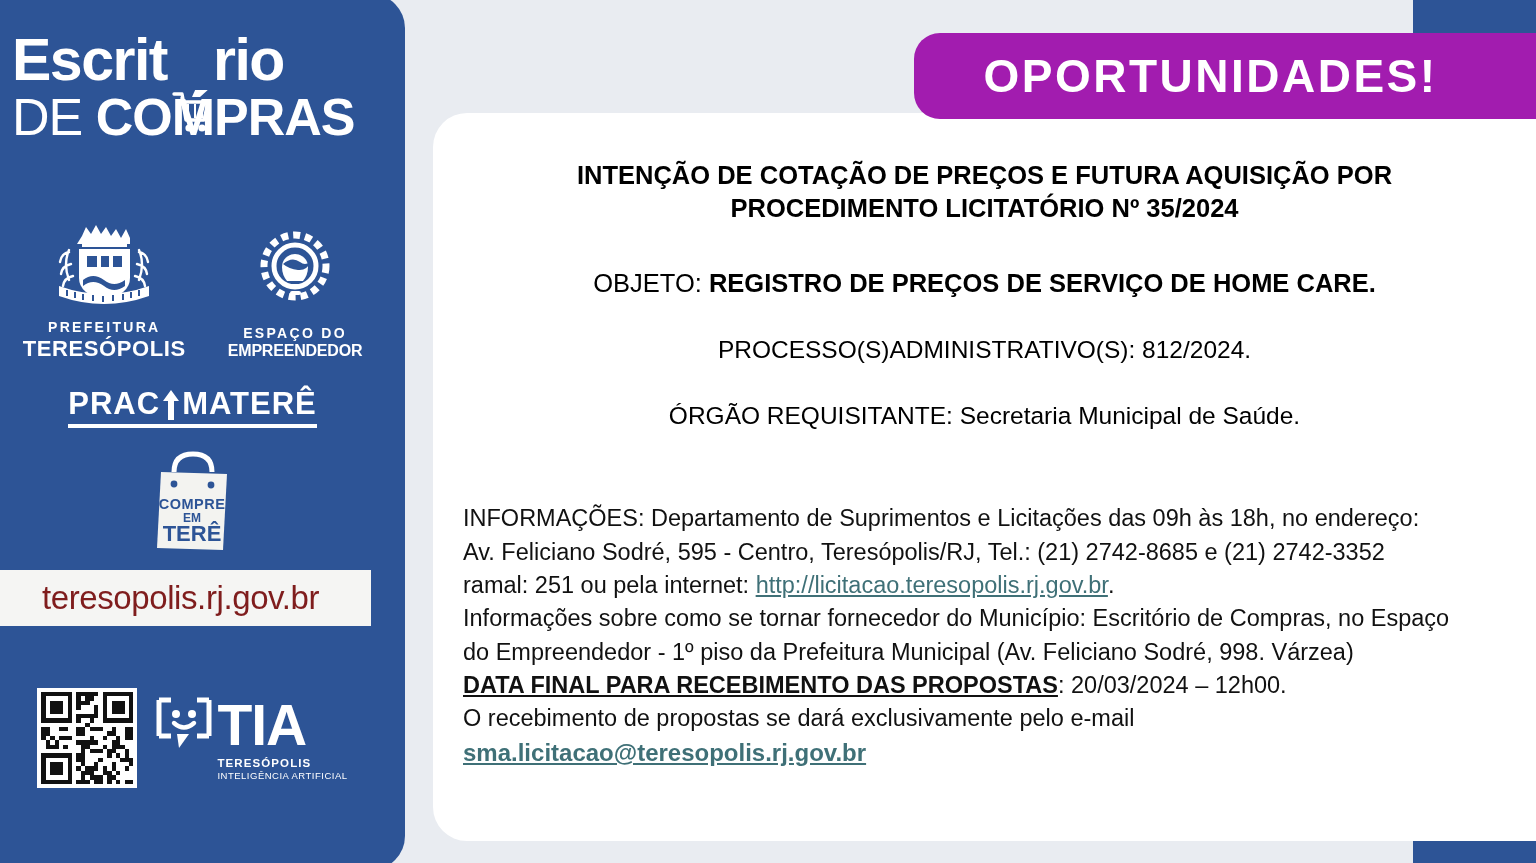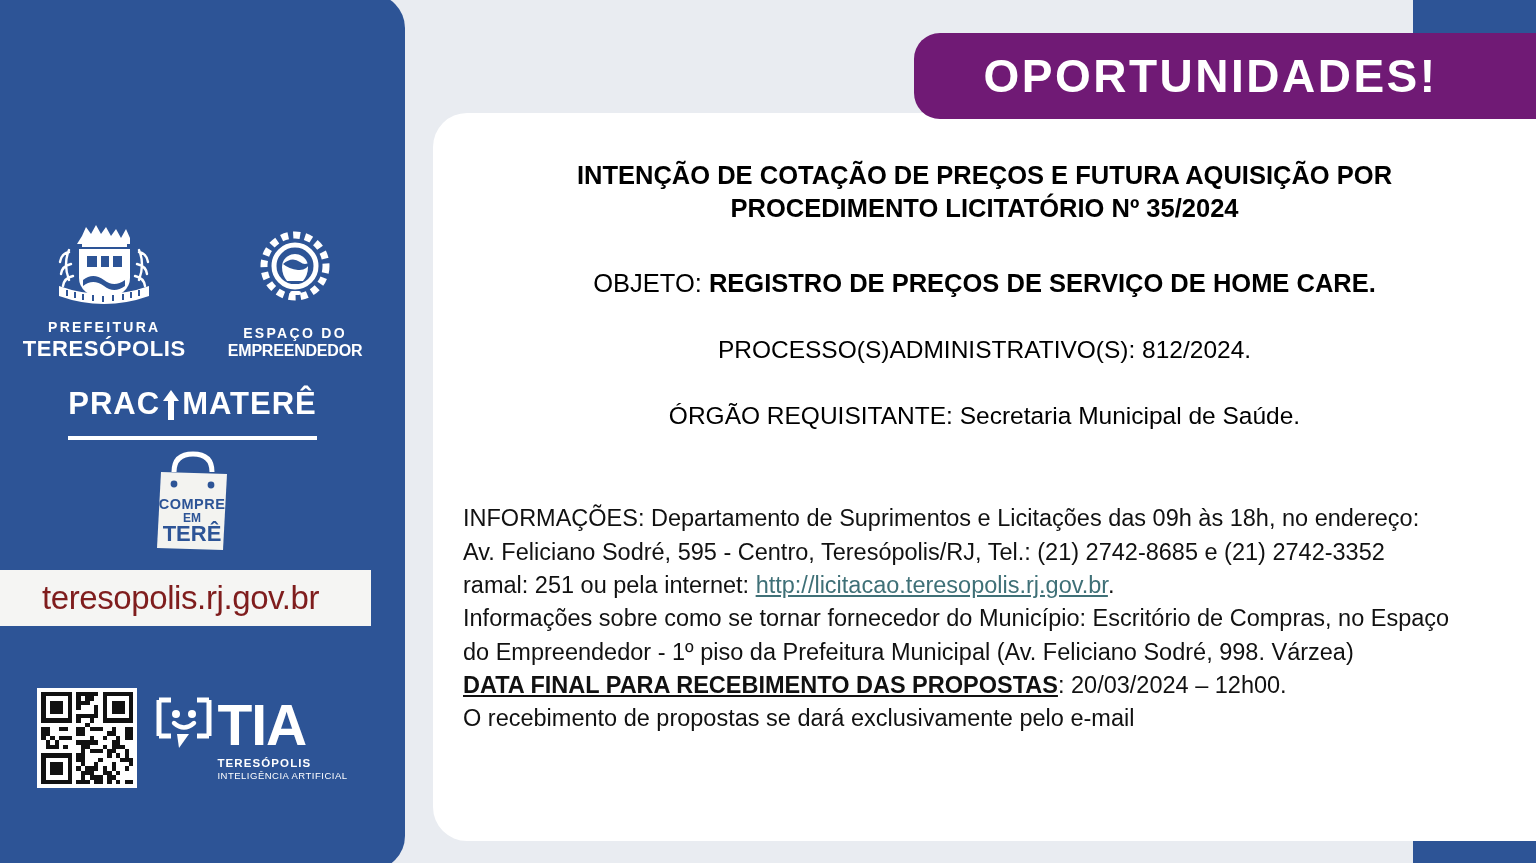--- a/index.html
+++ b/index.html
@@ -128,21 +128,21 @@
     width: 405px;
     text-align: center;
     font-size: 31px;
     font-weight: bold;
     letter-spacing: 1px;
     border-bottom: 0;
   }
   .pracima span.underline-box {
     display: inline-block;
     border-bottom: 4px solid #ffffff;
-    padding-bottom: 14px;
+    padding-bottom: 2px;
     position: relative;
   }
   .pracima .arrow-i {
     display: inline-block;
     position: relative;
     width: 22px;
   }
 
   
   .bag-wrap {
@@ -226,21 +226,21 @@
     z-index: 2;
   }
 
   
   #banner {
     position: absolute;
     left: 914px;
     top: 33px;
     width: 622px;
     height: 86px;
-    background: #701a75;
+    background: #a21caf;
     border-radius: 26px 0 0 26px;
     z-index: 5;
     display: flex;
     align-items: center;
     justify-content: center;
     padding-right: 29px;
     box-sizing: border-box;
   }
   #banner span {
     color: #ffffff;
@@ -315,20 +315,32 @@
 </head>
 <body>
 
 <div id="page">
 
   <div class="blue-block-tr"></div>
   <div class="blue-block-br"></div>
 
   <div id="sidebar">
 
+    <div class="brand">
+      <div class="brand-line1">
+        <span>Escrit</span><span class="cart-o"><svg class="cart-glyph" width="44" height="46" viewBox="0 0 44 46" xmlns="http://www.w3.org/2000/svg">
+            <path d="M6 4 L14 4 L15.5 12 L40 12 L36 30 L18 30 L14 8" fill="none" stroke="#ffffff" stroke-width="3.4" stroke-linecap="round" stroke-linejoin="round"></path>
+            <circle cx="21" cy="38" r="3.6" fill="#ffffff"></circle>
+            <circle cx="34" cy="38" r="3.6" fill="#ffffff"></circle>
+            <path d="M20 14 L20 28 M27 14 L27 28 M34 14 L34 28" stroke="#ffffff" stroke-width="2"></path>
+            <path d="M28 -2 L42 -2 L32 7 L24 7 Z" fill="#ffffff"></path>
+          </svg></span><span>rio</span>
+      </div>
+      <div class="brand-line2"><span class="thin">DE </span><span>COMPRAS</span></div>
+    </div>
 
     <div class="logos-row">
 
       <div class="logo-unit">
         <div class="crest-wrap">
           <svg width="110" height="92" viewBox="0 0 110 92" xmlns="http://www.w3.org/2000/svg">
 
             <path d="M20 28 q-6 14 0 30 M20 30 q-8 2 -9 10 M22 42 q-9 2 -10 10 M24 54 q-9 2 -10 10" stroke="#ffffff" stroke-width="2.4" fill="none" stroke-linecap="round"></path>
             <path d="M90 28 q6 14 0 30 M90 30 q8 2 9 10 M88 42 q9 2 10 10 M86 54 q9 2 10 10" stroke="#ffffff" stroke-width="2.4" fill="none" stroke-linecap="round"></path>
 
@@ -873,20 +885,21 @@
       <div class="infoblock">
         <p>INFORMAÇÕES: Departamento de Suprimentos e Licitações das 09h às 18h, no endereço:</p>
         <p>Av. Feliciano Sodré, 595 - Centro, Teresópolis/RJ, Tel.: (21) 2742-8685 e (21) 2742-3352</p>
         <p><span>ramal: 251 ou pela internet: </span><a class="link" href="#">http://licitacao.teresopolis.rj.gov.br</a><span>.</span></p>
         <p>Informações sobre como se tornar fornecedor do Município: Escritório de Compras, no Espaço</p>
         <p>do Empreendedor - 1º piso da Prefeitura Municipal (Av. Feliciano Sodré, 998. Várzea)</p>
 
         <p class="data-final"><u>DATA FINAL PARA RECEBIMENTO DAS PROPOSTAS</u><span>: 20/03/2024 – 12h00.</span></p>
 
         <p class="email-para">O recebimento de propostas se dará exclusivamente pelo e-mail</p>
+        <p><a class="email" href="#">sma.licitacao@teresopolis.rj.gov.br</a></p>
       </div>
     </div>
   </div>
 
   <div id="banner">
     <span>OPORTUNIDADES!</span>
   </div>
 
 </div>
 

